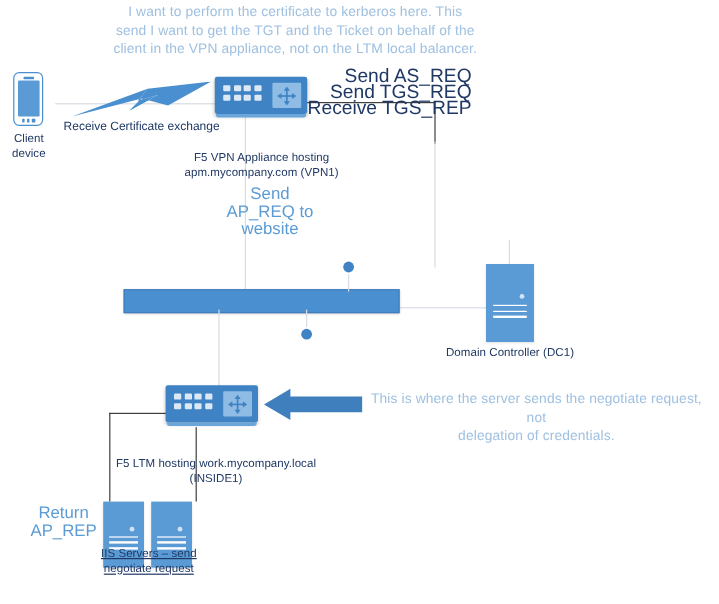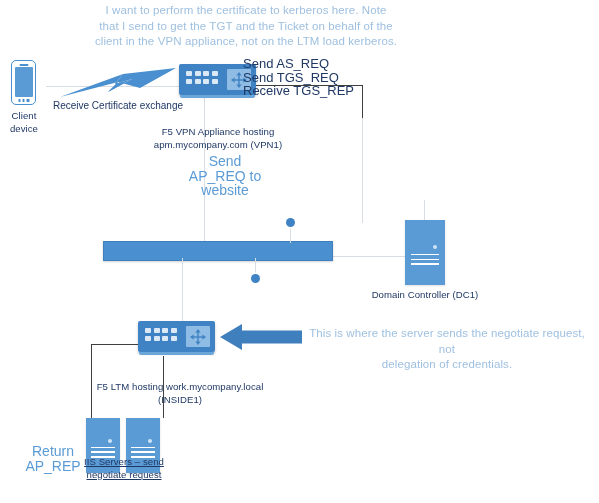--- a/index.html
+++ b/index.html
@@ -28,22 +28,23 @@
     letter-spacing:.05px;
   }
   .bluelabel{
     color:#5b9bd5;
     font-size:14px;
     line-height:14.5px;
     text-align:center;
   }
   .darklabel{
     color:#1f3864;
-    font-size:13px;
+    font-size:16px;
     line-height:13.5px;
+    text-align:right;
     font-weight:400;
   }
   .linklabel{
     color:#1f3864;
     font-size:10px;
     line-height:13px;
     text-align:center;
   }
 
   
@@ -126,23 +127,23 @@
   
   .bolt{position:absolute;}
   .bigarrow{position:absolute;}
 </style>
 </head>
 <body>
 
 <div class="canvas">
 
   <div class="abs note" style="left:86px;top:3px;width:320px;">
-    <div>I want to perform the certificate to kerberos here. Note</div>
-    <div>that I send to get the TGT and the Ticket on behalf of the</div>
-    <div>client in the VPN appliance, not on the LTM load kerberos.</div>
+    <div>I want to perform the certificate to kerberos here. This</div>
+    <div>send I want to get the TGT and the Ticket on behalf of the</div>
+    <div>client in the VPN appliance, not on the LTM local balancer.</div>
   </div>
 
   <div class="wire-grey" style="left:46px;top:86px;width:134px;height:1px;"></div>
 
   <div class="wire-dark" style="left:256px;top:85px;width:107px;height:1.2px;"></div>
 
   <div class="wire-dark" style="left:362px;top:85px;width:1.2px;height:35px;"></div>
   <div class="wire-grey" style="left:362px;top:118px;width:1px;height:105px;"></div>
 
   <div class="wire-grey" style="left:204px;top:96px;width:1px;height:145px;"></div>
@@ -276,21 +277,21 @@
     <svg width="82" height="26" viewBox="0 0 82 26">
       <polygon points="0,13 22,0 22,6.5 82,6.5 82,19.5 22,19.5 22,26" fill="#3f7fbd"></polygon>
     </svg>
   </div>
 
   <div class="abs note" style="left:300px;top:326px;width:294px;">
     <div>This is where the server sends the negotiate request, not</div>
     <div>delegation of credentials.</div>
   </div>
 
-  <div class="abs bluelabel" style="left:21px;top:444px;width:64px;">
+  <div class="abs bluelabel" style="left:21px;top:420px;width:64px;">
     <div>Return</div>
     <div>AP_REP</div>
   </div>
 
   <div class="server" style="left:86px;top:418px;width:34px;height:55px;">
     <div class="server-led"></div>
     <div class="server-lines">
         <i></i>
         <i></i>
         <i></i>

